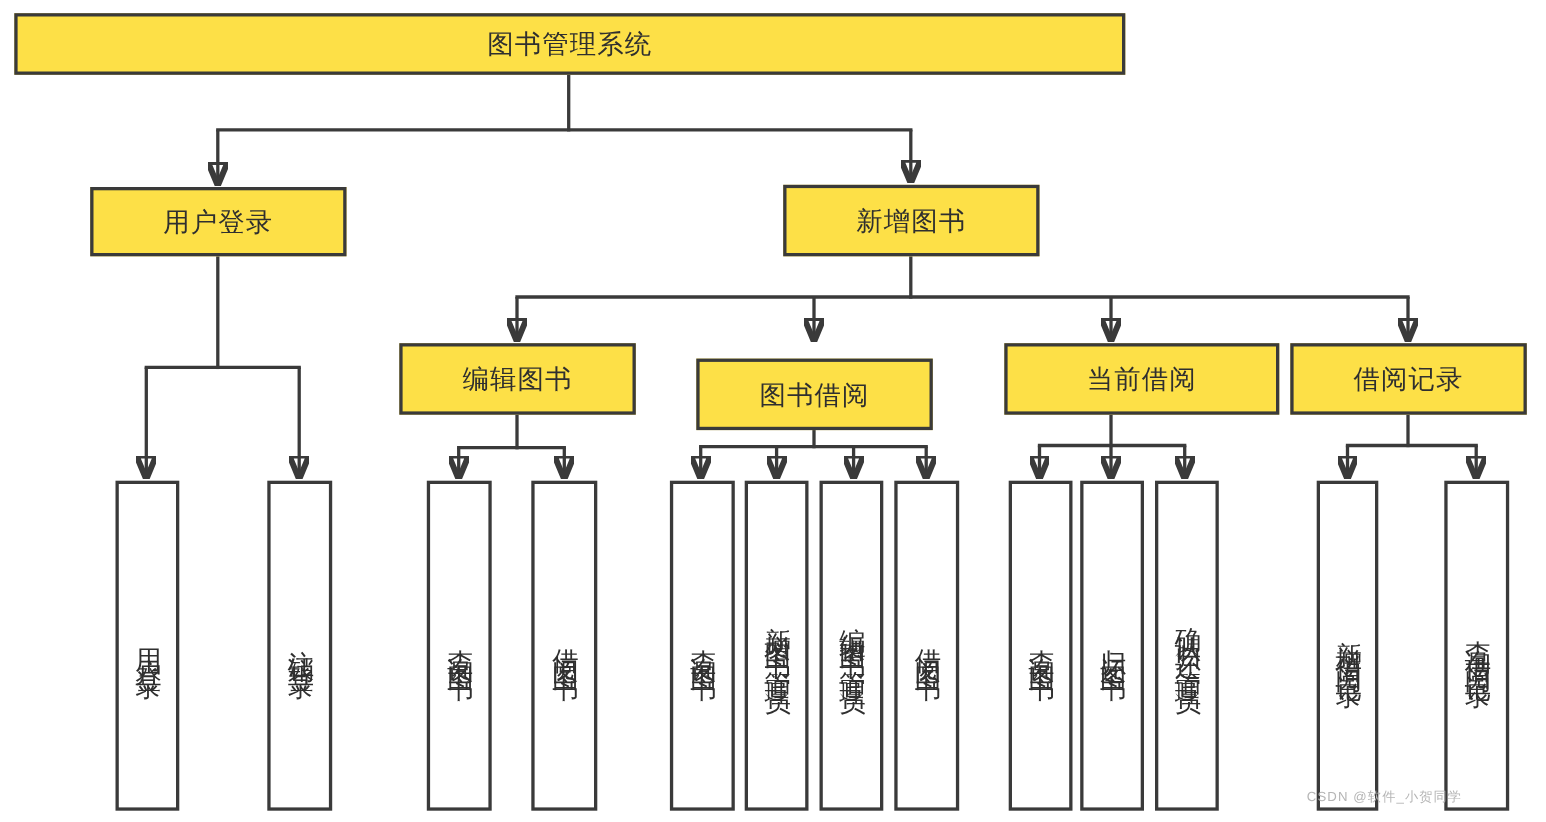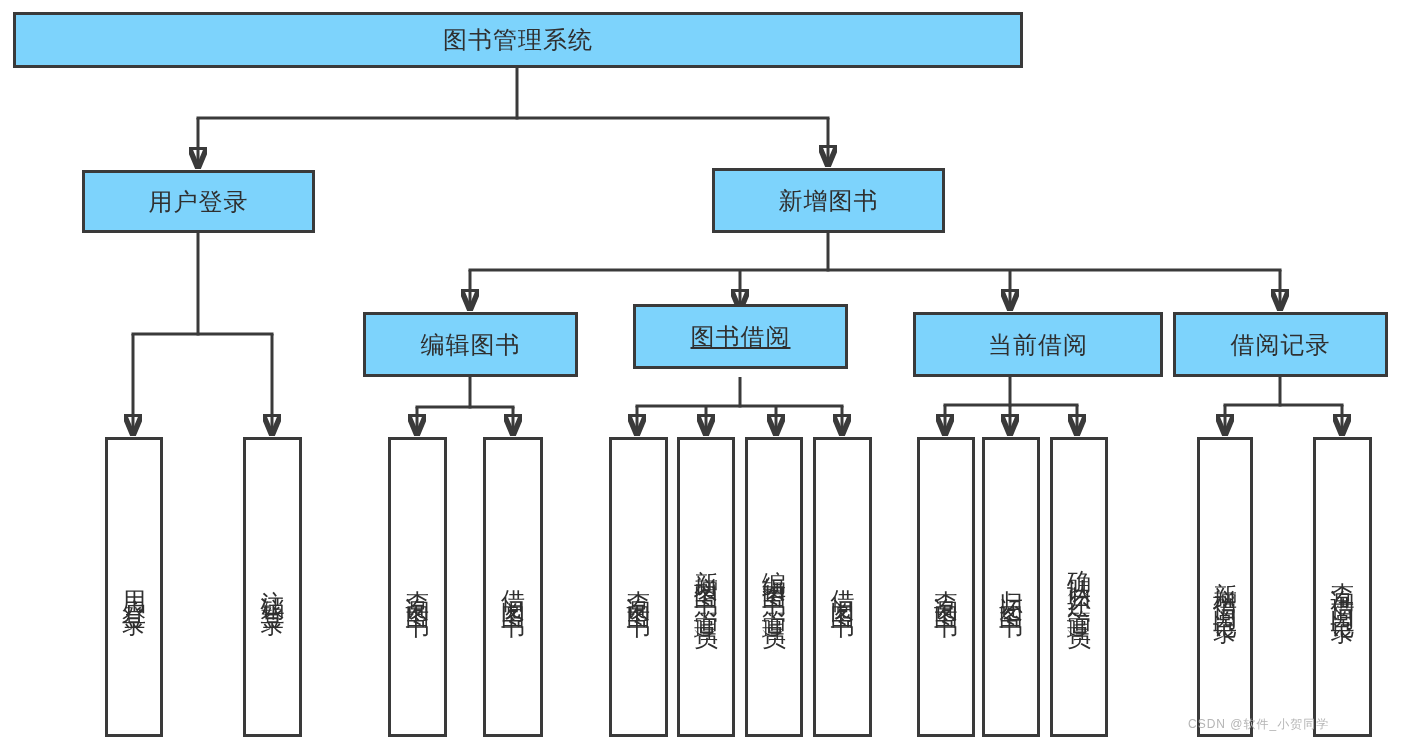--- a/index.html
+++ b/index.html
@@ -10,21 +10,21 @@
   }
   *{margin:0;padding:0;box-sizing:border-box;}
   html,body{width:1405px;height:747px;background:var(--bg);overflow:hidden;}
   body{position:relative;font-family:"Liberation Sans","DejaVu Sans",sans-serif;color:var(--text);}
   #canvas{position:absolute;left:0;top:0;width:1405px;height:747px;}
   svg.wires{position:absolute;left:0;top:0;width:1405px;height:747px;}
   svg.wires path{stroke:var(--line);stroke-width:3;fill:none;}
   .hbox{
     position:absolute;
     border:3px solid var(--line);
-    background:#7dd3fc;
+    background:#fde047;
     display:flex;align-items:center;justify-content:center;
     font-size:24px;letter-spacing:1px;color:var(--text);
     white-space:nowrap;
   }
   .vbox{
     position:absolute;top:437px;height:300px;
     border:3px solid var(--line);
     background:#fff;
     display:flex;align-items:center;justify-content:center;
     writing-mode:vertical-rl;text-orientation:mixed;
@@ -103,21 +103,21 @@
       <path d="M1342 405 L1342 434" marker-end="url(#arrow)"></path>
     </g>
   </svg>
 
   <div class="hbox" style="left:13px;top:12px;width:1010px;height:56px;">图书管理系统</div>
 
   <div class="hbox" style="left:82px;top:170px;width:233px;height:63px;">用户登录</div>
   <div class="hbox" style="left:712px;top:168px;width:233px;height:65px;">新增图书</div>
 
   <div class="hbox" style="left:363px;top:312px;width:215px;height:65px;">编辑图书</div>
-  <div class="hbox" style="left:633px;top:304px;width:215px;height:65px;text-decoration:underline;">图书借阅</div>
+  <div class="hbox" style="left:633px;top:326px;width:215px;height:65px;">图书借阅</div>
   <div class="hbox" style="left:913px;top:312px;width:250px;height:65px;">当前借阅</div>
   <div class="hbox" style="left:1173px;top:312px;width:215px;height:65px;">借阅记录</div>
 
   <div class="vbox" style="left:105px;width:58px;">用户登录</div>
   <div class="vbox" style="left:243px;width:59px;">注销登录</div>
 
   <div class="vbox" style="left:388px;width:59px;">查询图书</div>
   <div class="vbox" style="left:483px;width:60px;">借阅图书</div>
 
   <div class="vbox" style="left:609px;width:59px;">查询图书</div>

